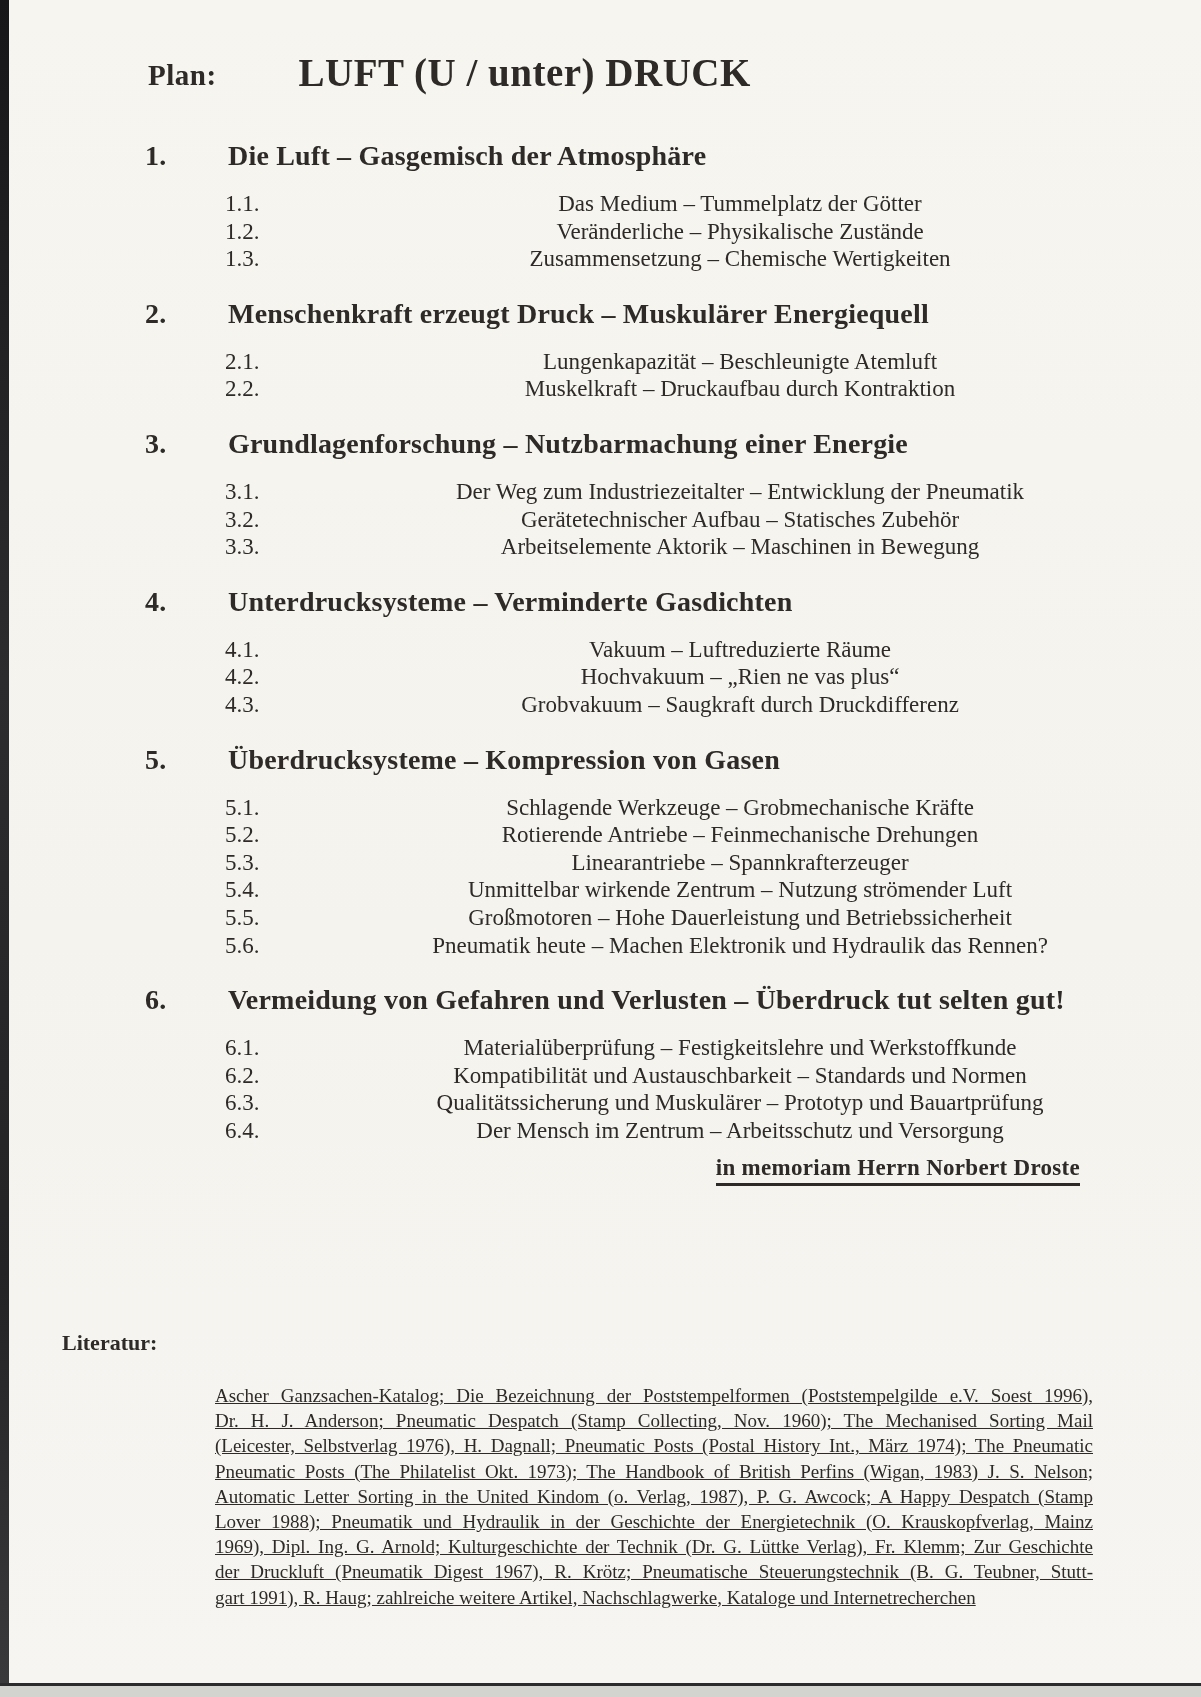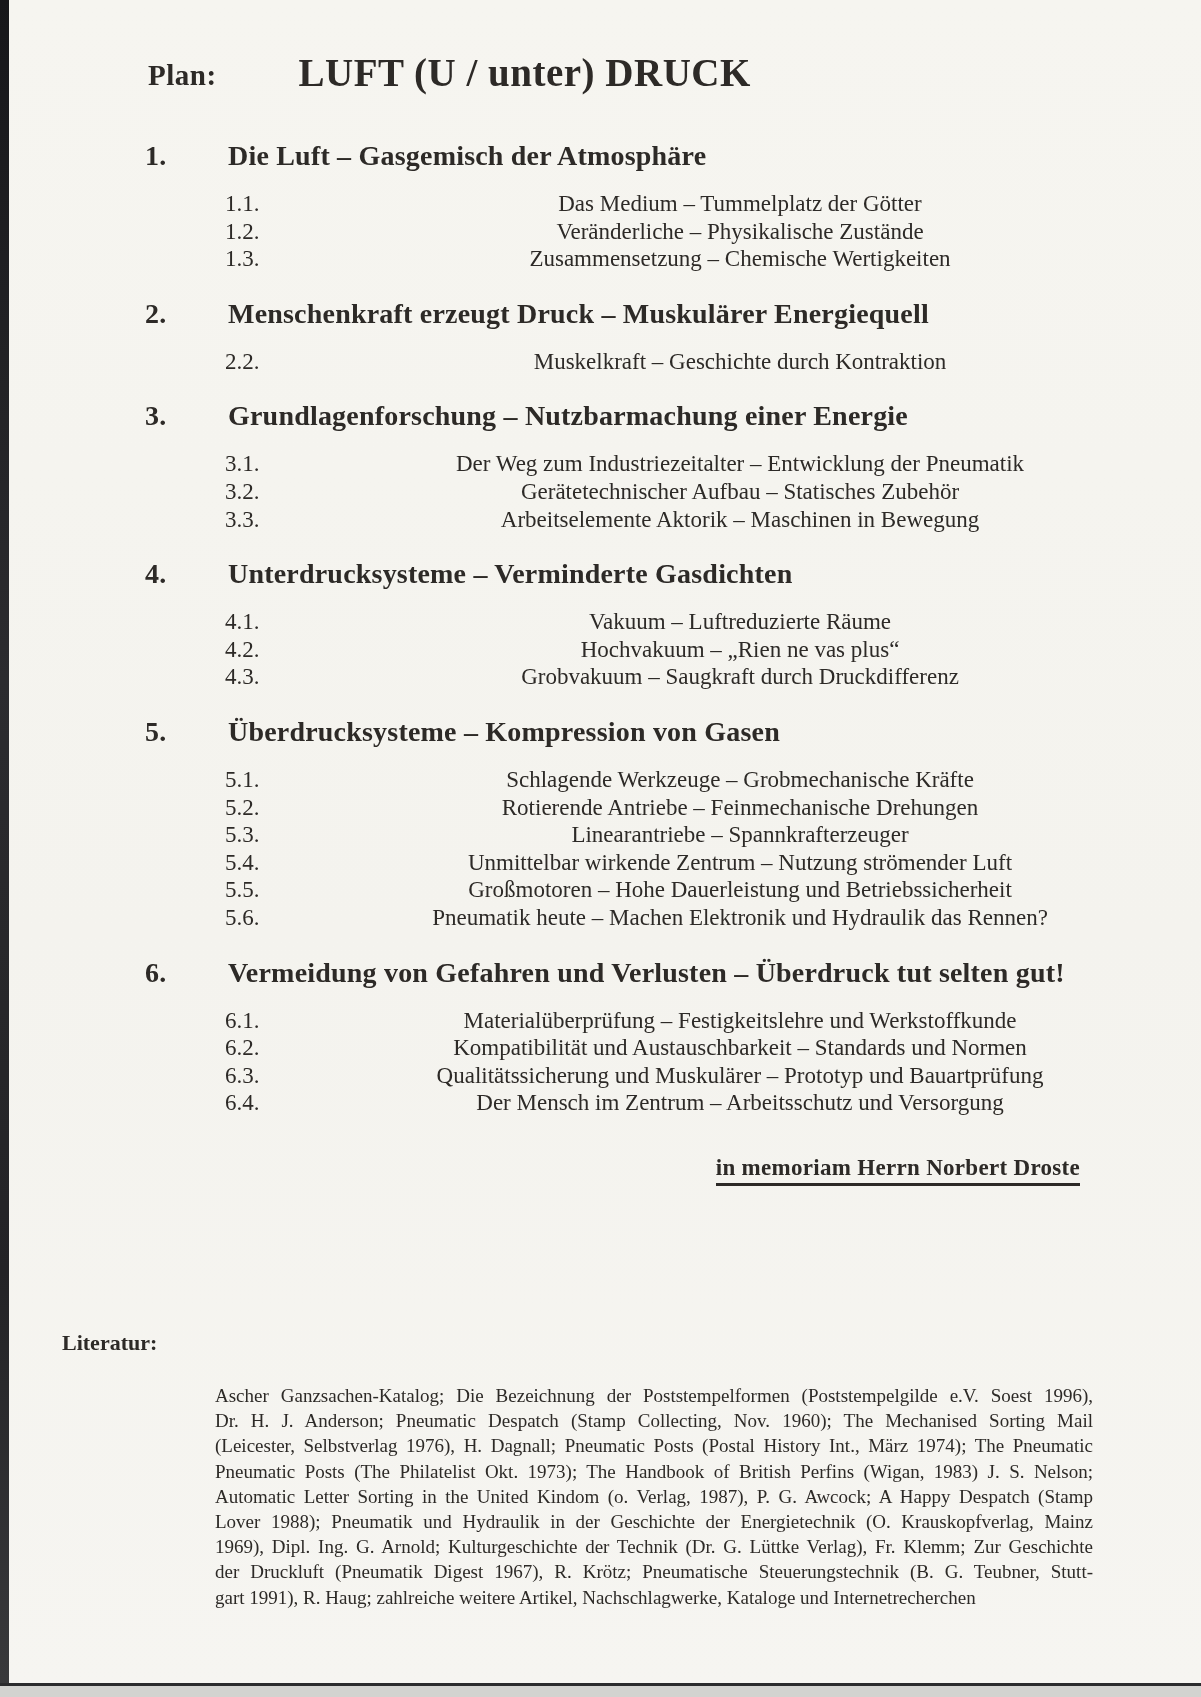--- a/index.html
+++ b/index.html
@@ -53,21 +53,21 @@
     font-size: 23px; font-weight: bold;
     border-bottom: 3px solid #2d2a27; padding-bottom: 2px;
     letter-spacing: 0.3px;
   }
   .literature-label {
     position: absolute; left: 62px; top: 1330px;
     font-size: 22px; font-weight: bold;
   }
   .literature-paragraph {
     position: absolute; left: 215px; top: 1383px; width: 878px;
-    font-size: 19px; line-height: 25.2px;
+    font-size: 19px; line-height: 25.2px; text-decoration: underline;
   }
   .lit-line {
     text-align: justify;
     text-align-last: justify;
     white-space: nowrap;
     overflow: hidden;
   }
   .lit-line.last { text-align-last: left; }
 </style>
 </head>
@@ -102,22 +102,26 @@
           </div>
         </div>
       </div>
       <div class="outline-section">
         <div class="section-heading">
           <span class="section-number">2.</span>
           <span class="section-title">Menschenkraft erzeugt Druck – Muskulärer Energiequell</span>
         </div>
         <div class="section-items">
           <div class="item-row">
+            <span class="item-number">2.1.</span>
+            <span class="item-text">Lungenkapazität – Beschleunigte Atemluft</span>
+          </div>
+          <div class="item-row">
             <span class="item-number">2.2.</span>
-            <span class="item-text">Muskelkraft – Geschichte durch Kontraktion</span>
+            <span class="item-text">Muskelkraft – Druckaufbau durch Kontraktion</span>
           </div>
         </div>
       </div>
       <div class="outline-section">
         <div class="section-heading">
           <span class="section-number">3.</span>
           <span class="section-title">Grundlagenforschung – Nutzbarmachung einer Energie</span>
         </div>
         <div class="section-items">
           <div class="item-row">

